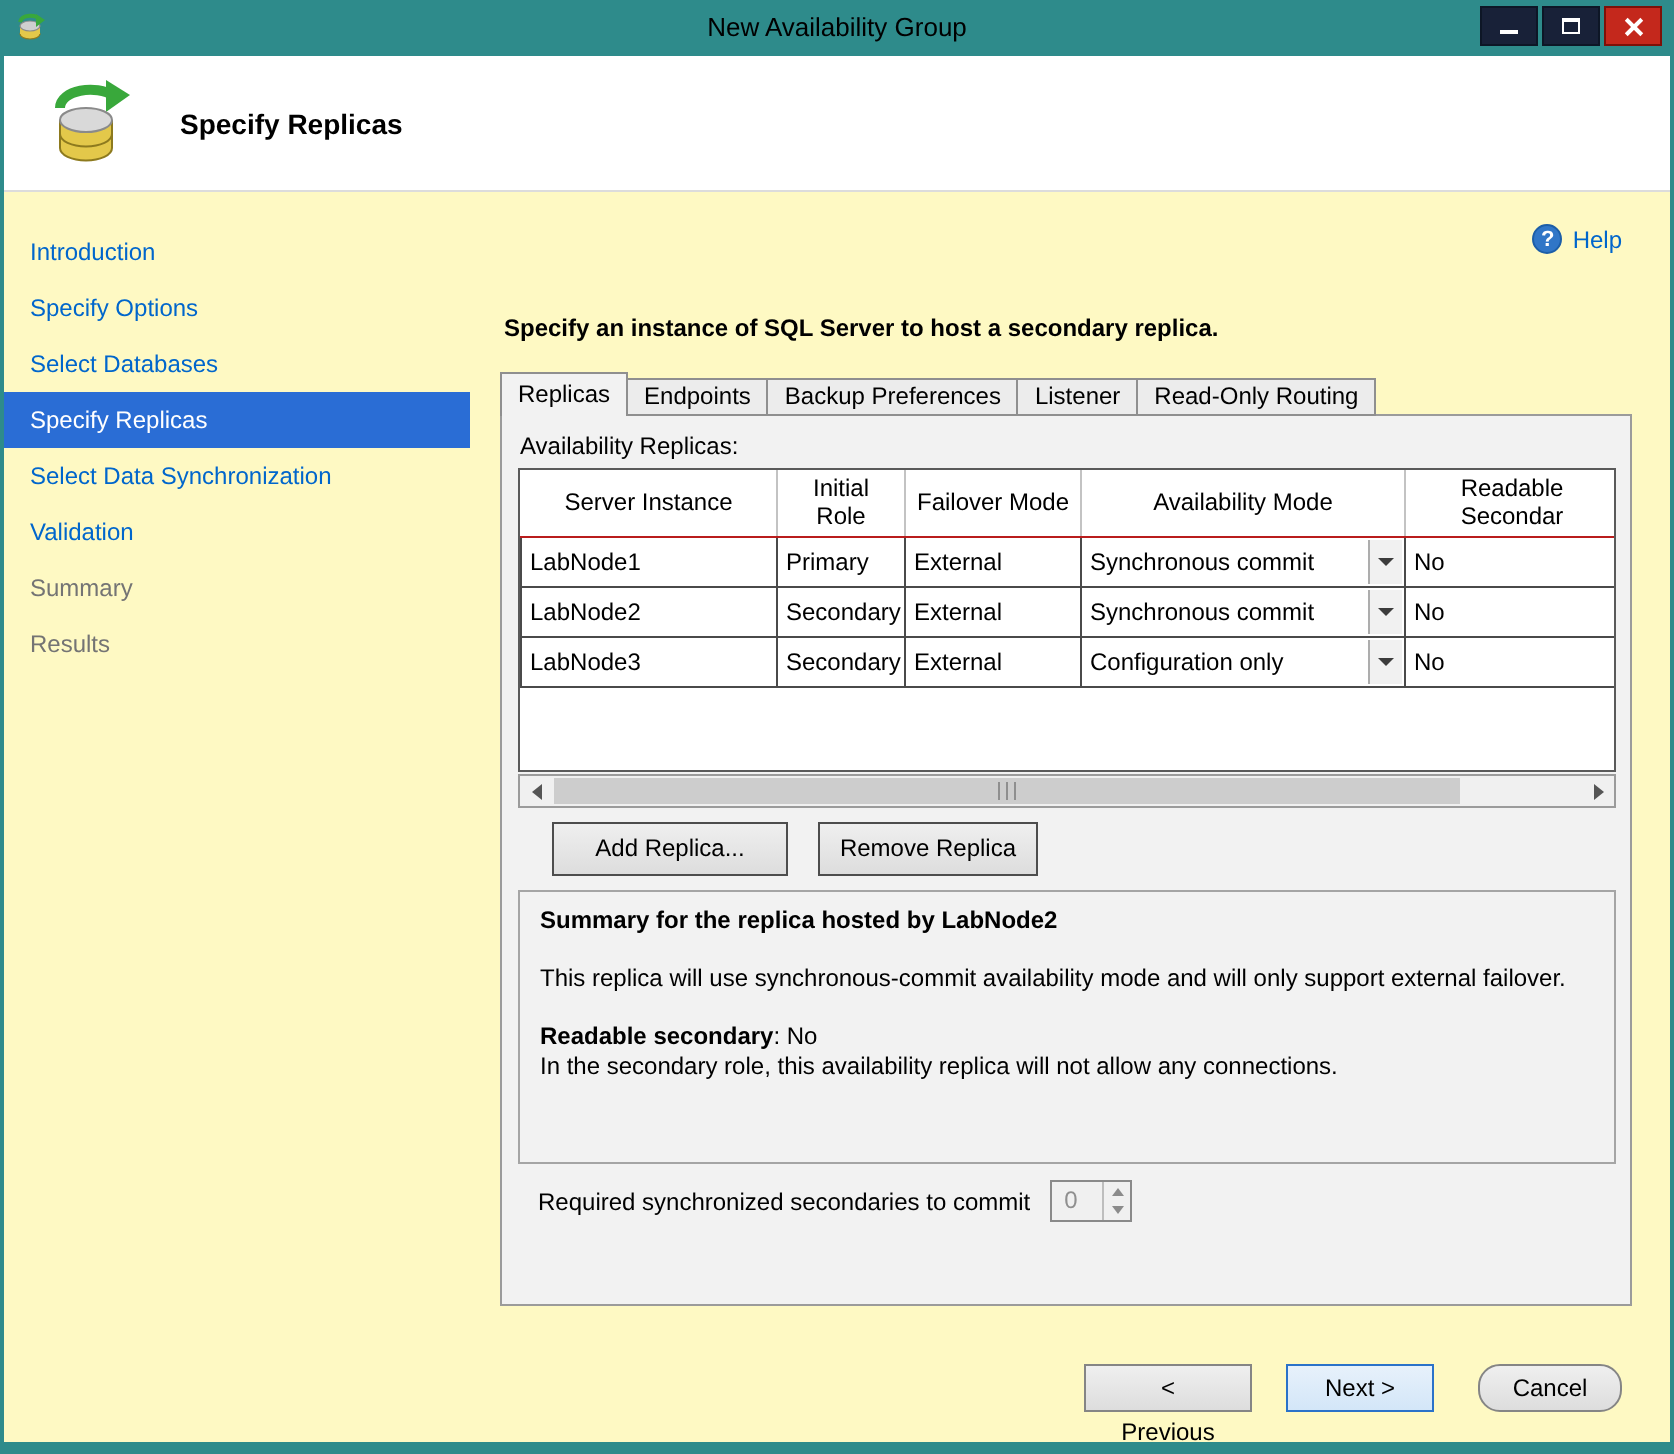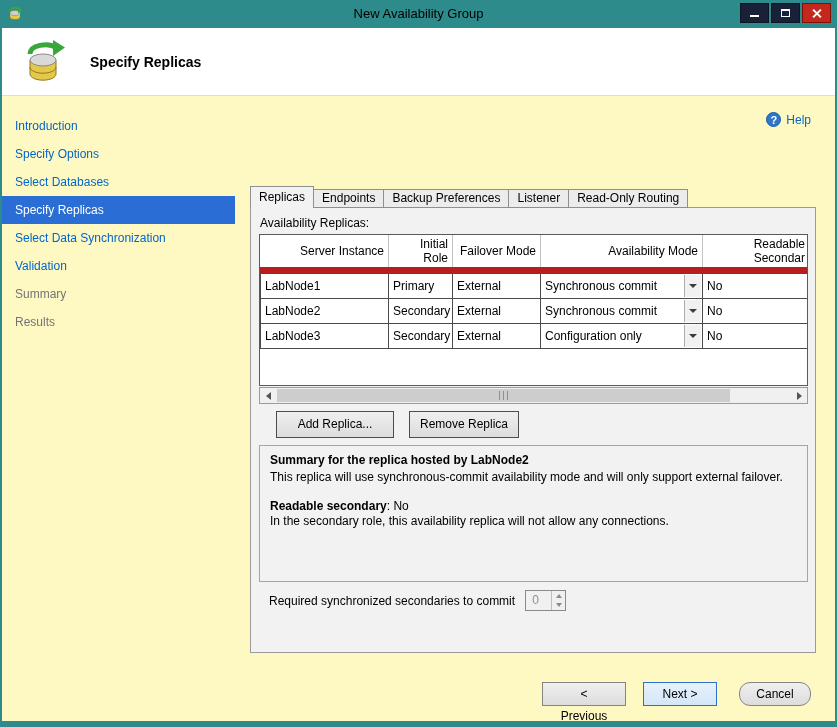--- a/index.html
+++ b/index.html
@@ -50,22 +50,22 @@
   .tab { height:19px; line-height:17px; padding:0 8px; background:#ececec; border:1px solid #8f8f8f; margin-right:-1px; cursor:pointer; }
   .tab.active { height:22px; line-height:20px; background:#f2f2f2; border-bottom:none; z-index:3; }
 
   .panel { position:absolute; top:110px; left:15px; width:566px; height:446px; background:#f2f2f2; border:1px solid #9b9b9b; z-index:1; }
 
   .grid-label { position:absolute; top:8px; left:9px; }
 
   
   .grid { position:absolute; top:26px; left:8px; width:549px; height:152px; background:#fff; border:1px solid #5a5a5a; overflow:hidden; }
   .grid table { border-collapse:collapse; table-layout:fixed; width:549px; font-size:12px; }
-  .grid th { font-weight:normal; text-align:right; background:#fff; padding:2px 4px; height:33px; vertical-align:middle;
-             border-right:1px solid #c3c3c3; border-bottom:7px solid #b91c1c; overflow:hidden; white-space:normal; }
+  .grid th { font-weight:normal; text-align:center; background:#fff; padding:2px 4px; height:33px; vertical-align:middle;
+             border-right:1px solid #c3c3c3; border-bottom:1px solid #b91c1c; overflow:hidden; white-space:normal; }
   .grid td { background:#fff; padding:0 4px; height:24px; border:1px solid #4a4a4a; overflow:hidden; white-space:nowrap; }
   .grid td.combo-cell { padding:0; }
   .combo { display:flex; align-items:center; justify-content:space-between; height:100%; background:#fff; cursor:pointer; }
   .combo .val { padding-left:4px; }
   .dd-btn { width:17px; height:22px; margin:1px; background:#f1f1f1; border-left:1px solid #adadad; display:flex; align-items:center; justify-content:center; }
   .tri-down { width:0; height:0; border-left:4px solid transparent; border-right:4px solid transparent; border-top:4px solid #3c3c3c; }
   .tri-up { width:0; height:0; border-left:3px solid transparent; border-right:3px solid transparent; border-bottom:4px solid #8b8b8b; }
   .tri-down.tiny { border-left-width:3px; border-right-width:3px; border-top:4px solid #8b8b8b; }
   .tri-left { width:0; height:0; border-top:4px solid transparent; border-bottom:4px solid transparent; border-right:5px solid #555; }
   .tri-right { width:0; height:0; border-top:4px solid transparent; border-bottom:4px solid transparent; border-left:5px solid #555; }
@@ -79,21 +79,21 @@
 
   
   .btn { font-family:"Liberation Sans",sans-serif; font-size:12px; background:linear-gradient(#efefef,#dddddd);
          border:1px solid #4d4d4d; cursor:pointer; text-align:center; }
   .grid-btns { position:absolute; top:203px; left:8px; display:flex; gap:15px;padding-left:17px; }
   .grid-btns .btn { width:118px; height:27px; line-height:25px; }
   .grid-btns .btn.remove { width:110px; }
 
   
   .summary-box { position:absolute; top:237px; left:8px; width:549px; height:137px; border:1px solid #a5a5a5; padding:7px 10px; line-height:15px; }
-  .sum-title { font-weight:bold; margin-bottom:2px; }
+  .sum-title { font-weight:bold; margin-bottom:14px; }
   .sum-group { margin-bottom:14px; }
   .b { font-weight:bold; }
 
   
   .quorum-row { position:absolute; top:382px; left:18px; display:flex; align-items:center; }
   .spinbox { margin-left:10px; width:41px; height:21px; border:1px solid #8a8a8a; background:#f0f0f0; display:flex; }
   .spin-value { flex:1; padding-left:6px; line-height:19px; color:#8f8f8f; }
   .spin-btns { width:14px; border-left:1px solid #bdbdbd; display:flex; flex-direction:column; }
   .spin-btn { flex:1; display:flex; align-items:center; justify-content:center; cursor:pointer; }
 
@@ -159,20 +159,21 @@
         </div>
       </div>
 
       <div class="content">
 
         <div class="help">
           <span class="help-icon">?</span>
           <span>Help</span>
         </div>
 
+        <div class="instruction">Specify an instance of SQL Server to host a secondary replica.</div>
 
         <div class="tabs">
           <div class="tab active">Replicas</div>
           <div class="tab">Endpoints</div>
           <div class="tab">Backup Preferences</div>
           <div class="tab">Listener</div>
           <div class="tab">Read-Only Routing</div>
         </div>
 
         <div class="panel">

